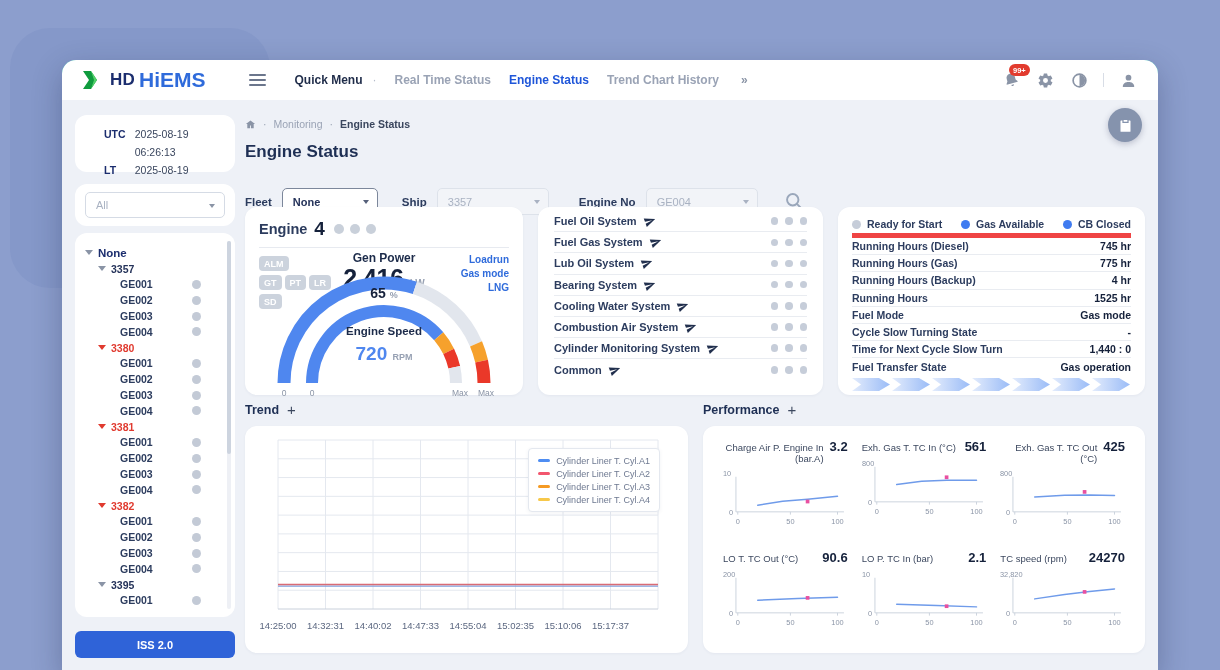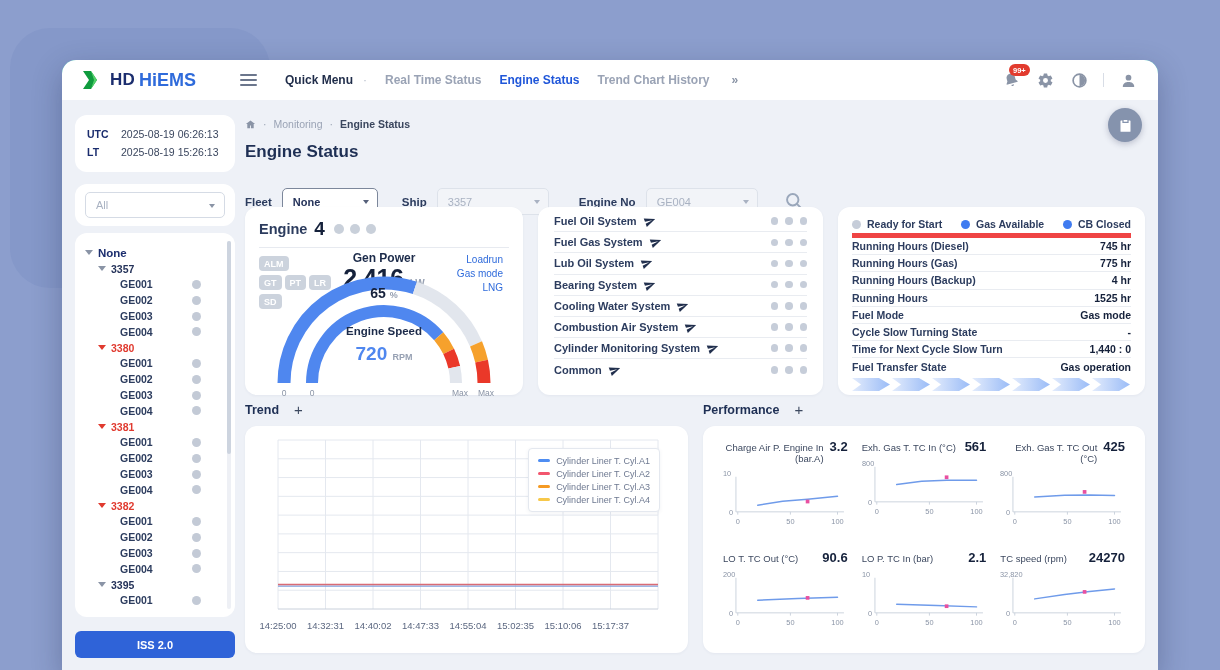--- a/index.html
+++ b/index.html
@@ -5,41 +5,41 @@
   * { margin:0; padding:0; box-sizing:border-box; }
   html,body { width:1220px; height:670px; font-family:"Liberation Sans", sans-serif; }
   .canvas { position:relative; width:1220px; height:670px; background:#8c9ecd; overflow:hidden; }
   .canvas::before { content:""; position:absolute; left:10px; top:28px; width:260px; height:260px; background:#8598c9; border-radius:40px; }
   .app { position:absolute; left:62px; top:60px; width:1096px; height:612px; background:#14b8a6; border-radius:14px 14px 0 0; box-shadow:0 10px 30px rgba(25,35,70,.30); overflow:hidden; }
 
   
   .topbar { position:relative; height:40px; background:#fff; display:flex; align-items:center; padding:0 20px; }
   .logo { display:flex; align-items:center; gap:6px; }
   .logo-hd { font-size:17px; font-weight:800; color:#1b2d6e; letter-spacing:.2px; }
-  .logo-hiems { font-size:18px; font-weight:800; color:#2f6bdb; margin-left:-2px; }
+  .logo-hiems { font-size:21px; font-weight:800; color:#2f6bdb; margin-left:-2px; }
   .hamburger { margin-left:44px; width:17px; cursor:pointer; }
   .hamburger span { display:block; height:2px; background:#6b768c; margin:3px 0; border-radius:1px; }
   .nav { display:flex; align-items:center; gap:18px; margin-left:28px; }
   .nav .quick { font-size:12px; font-weight:800; color:#1f2c49; }
   .nav .sep-dot { color:#b6bdcb; font-size:12px; margin-left:-8px; }
   .nav-item { font-size:12px; font-weight:700; color:#9aa3b5; cursor:pointer; }
   .nav-item.active { color:#1f56d9; }
   .nav-more { font-size:12px; font-weight:700; color:#8a94a6; margin-left:4px; cursor:pointer; }
   .top-icons { margin-left:auto; display:flex; align-items:center; gap:14px; }
   .icon-btn { position:relative; width:20px; height:20px; display:flex; align-items:center; justify-content:center; cursor:pointer; }
   .badge99 { position:absolute; top:-6px; left:8px; background:#e23b2e; color:#fff; font-size:7.5px; font-weight:800; padding:1.5px 4px; border-radius:7px; }
   .vdiv { width:1px; height:14px; background:#d8dde6; }
 
   
   .content { position:absolute; top:40px; left:0; right:0; bottom:0; background:#eef1f7; }
 
   
   .side-card { position:absolute; left:13px; width:160px; background:#fff; border-radius:12px; }
   .clock-card { top:15px; height:57px; padding:10px 12px; }
-  .clock-row { display:flex; font-size:10.5px; line-height:18px; }
+  .clock-row { display:flex; font-size:10.5px; line-height:18px;margin-left:17px; }
   .clock-row b { width:34px; color:#1b2d6e; font-weight:800; }
   .clock-row span { color:#3a465e; }
   .filter-card { top:84px; height:42px; padding:8px 10px; }
   .select { position:relative; border:1px solid #d5dbe5; border-radius:5px; height:26px; display:flex; align-items:center; padding:0 10px; font-size:11px; color:#a9b2c2; background:#fff; cursor:pointer; }
   .select .caret { position:absolute; right:9px; top:11px; width:0; height:0; border-left:3.5px solid transparent; border-right:3.5px solid transparent; border-top:4.5px solid #8a94a6; }
   .tree-card { top:133px; height:384px; padding:12px 6px 10px 10px; }
   .tree-scroll { position:absolute; right:4px; top:8px; bottom:8px; width:4px; background:#eef0f5; border-radius:2px; }
   .tree-scroll i { position:absolute; top:0; left:0; width:4px; height:58%; background:#cdd4df; border-radius:2px; }
   .tree-row { display:flex; align-items:center; height:15.8px; font-size:10.5px; font-weight:800; cursor:pointer; }
   .tri { width:0; height:0; border-left:4px solid transparent; border-right:4px solid transparent; border-top:5px solid #8a94a6; margin-right:5px; }
@@ -70,21 +70,21 @@
   .engine-card { left:183px; top:107px; width:278px; height:188px; padding:11px 14px; }
   .e-title { display:flex; align-items:center; gap:7px; border-bottom:1px solid #e7eaf0; padding-bottom:7px; }
   .e-title .t1 { font-size:14.5px; font-weight:700; color:#2c3c5e; }
   .e-title .t2 { font-size:19px; font-weight:800; color:#15213b; }
   .e-dots { display:flex; gap:6px; margin-left:2px; }
   .e-dots i { width:10px; height:10px; border-radius:50%; background:#c9d0da; }
   .gauge-zone { position:relative; height:146px; margin-top:3px; }
   .badges { position:absolute; left:0; top:5px; }
   .badge-row { display:flex; gap:3px; margin-bottom:4px; }
   .badge { background:#ccd3dd; color:#fff; font-size:9px; font-weight:800; padding:2.5px 5px; border-radius:4px; }
-  .modes { position:absolute; right:6px; top:2px; text-align:right; color:#2f6bdb; font-weight:400; font-size:10px; line-height:1.4; }
+  .modes { position:absolute; right:0; top:2px; text-align:right; color:#2f6bdb; font-weight:700; font-size:10px; line-height:1.4; }
   .g-center { position:absolute; left:50%; transform:translateX(-50%); text-align:center; white-space:nowrap; }
   .g-label { top:0; font-size:12px; font-weight:800; color:#1c2b4a; }
   .g-value { top:13px; font-size:25px; font-weight:800; color:#15213b; letter-spacing:-.5px; }
   .g-value small { font-size:10px; font-weight:700; color:#97a1b3; letter-spacing:0; }
   .g-pct { top:34px; font-size:14px; font-weight:800; color:#15213b; }
   .g-pct small { font-size:9px; color:#97a1b3; font-weight:700; }
   .g-speed-label { top:74px; font-size:11.5px; font-weight:800; color:#1c2b4a; }
   .g-speed { top:92px; font-size:19px; font-weight:800; color:#4f87ef; }
   .g-speed small { font-size:9px; font-weight:700; color:#97a1b3; }
   .gauge-svg { position:absolute; left:50%; transform:translateX(-50%); bottom:-2px; }
@@ -102,21 +102,21 @@
   .ind-row { display:flex; align-items:center; justify-content:space-between; height:23px; border-bottom:5px solid #ef4444; }
   .ind { display:flex; align-items:center; gap:6px; font-size:10.5px; font-weight:800; color:#2c3c5e; }
   .ind i { width:9px; height:9px; border-radius:50%; }
   .st-row { display:flex; align-items:center; justify-content:space-between; height:17.2px; border-bottom:1px solid #e9ecf1; }
   .st-row:last-of-type { border-bottom:none; }
   .st-row .lbl { font-size:10.5px; font-weight:800; color:#2c3c5e; }
   .st-row .val { font-size:10.5px; font-weight:800; color:#15213b; }
   .fuel-arrows { display:flex; gap:2px; margin-top:2px; }
 
   
-  .sec-head { position:absolute; display:flex; align-items:center; gap:15px; font-size:12.5px; font-weight:800; color:#1e2f54; }
+  .sec-head { position:absolute; display:flex; align-items:center; gap:8px; font-size:12.5px; font-weight:800; color:#1e2f54; }
   .sec-head .plus { font-size:15px; font-weight:500; color:#3c485f; cursor:pointer; line-height:1; }
   .trend-head { left:183px; top:302px; }
   .perf-head { left:641px; top:302px; }
   .trend-card { left:183px; top:326px; width:443px; height:227px; }
   .legend { position:absolute; right:28px; top:22px; background:#fff; border:1px solid #e4e8ef; border-radius:4px; padding:5px 9px; box-shadow:0 1px 4px rgba(40,50,90,.06); }
   .legend-row { display:flex; align-items:center; gap:6px; height:13px; cursor:pointer; }
   .legend-row i { width:12px; height:2.5px; border-radius:2px; }
   .legend-row span { font-size:9px; color:#6e7991; }
   .perf-card { left:641px; top:326px; width:442px; height:227px; padding:13px 20px 6px; display:grid; grid-template-columns:repeat(3,1fr); column-gap:14px; row-gap:4px; }
   .pc-head { display:flex; align-items:baseline; justify-content:space-between; margin-bottom:1px;text-align:right; }

